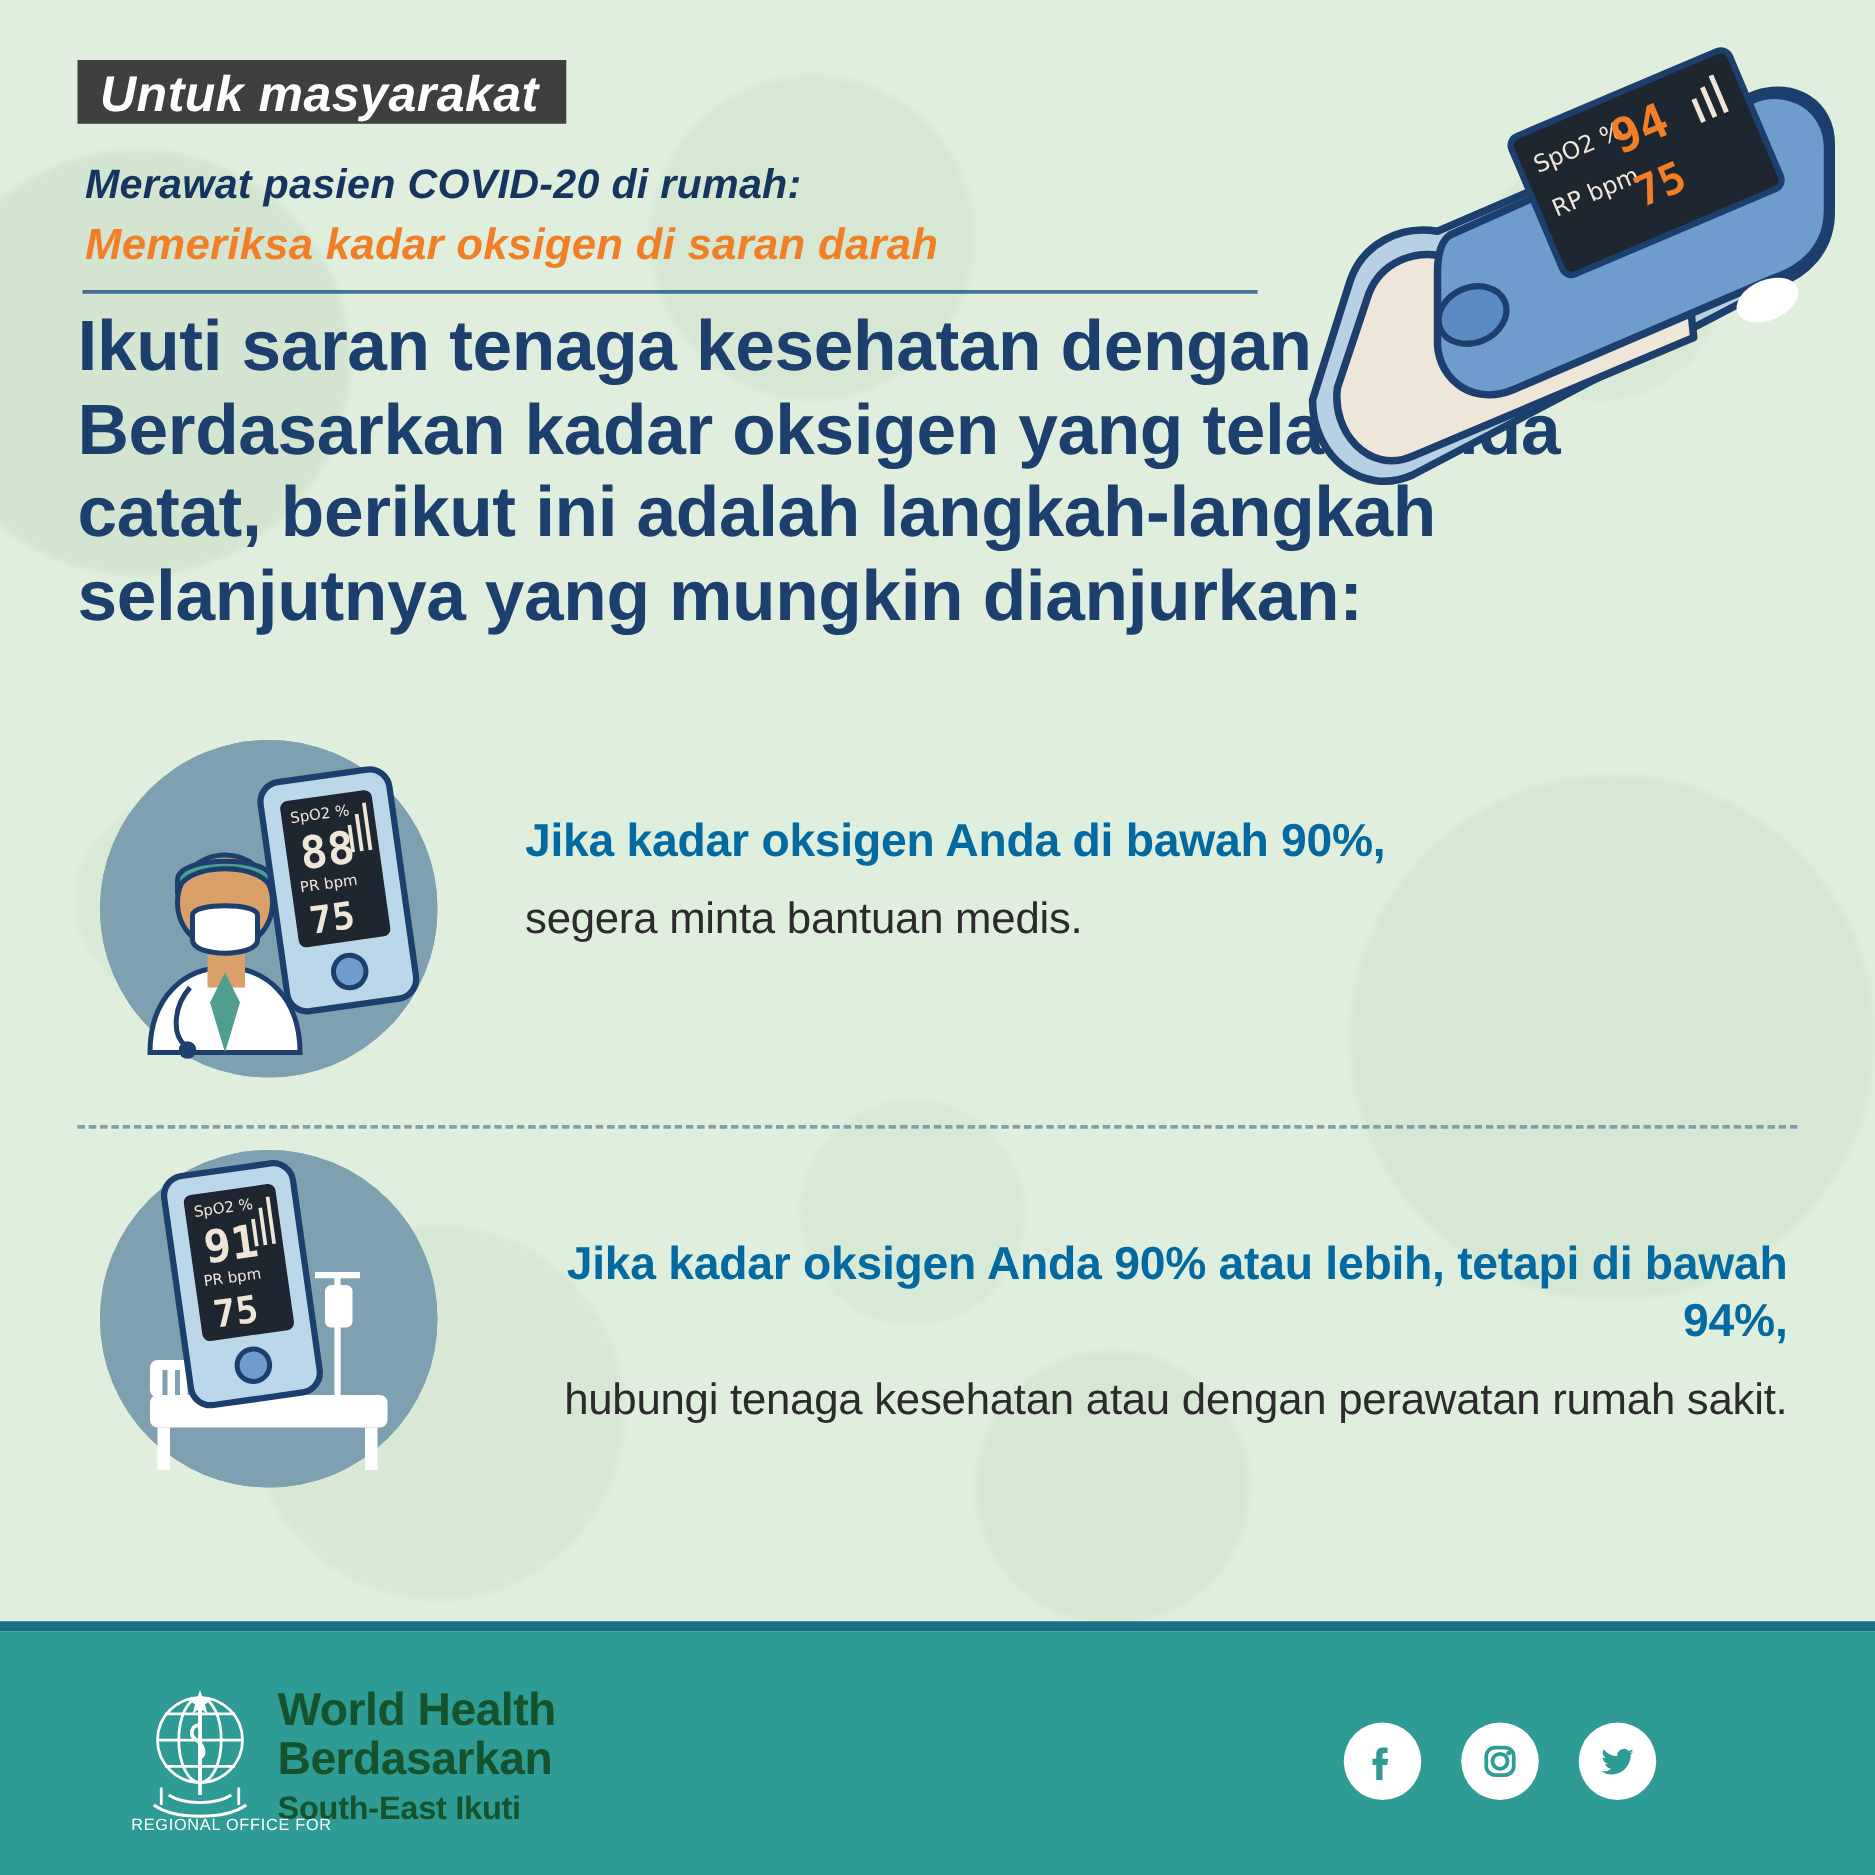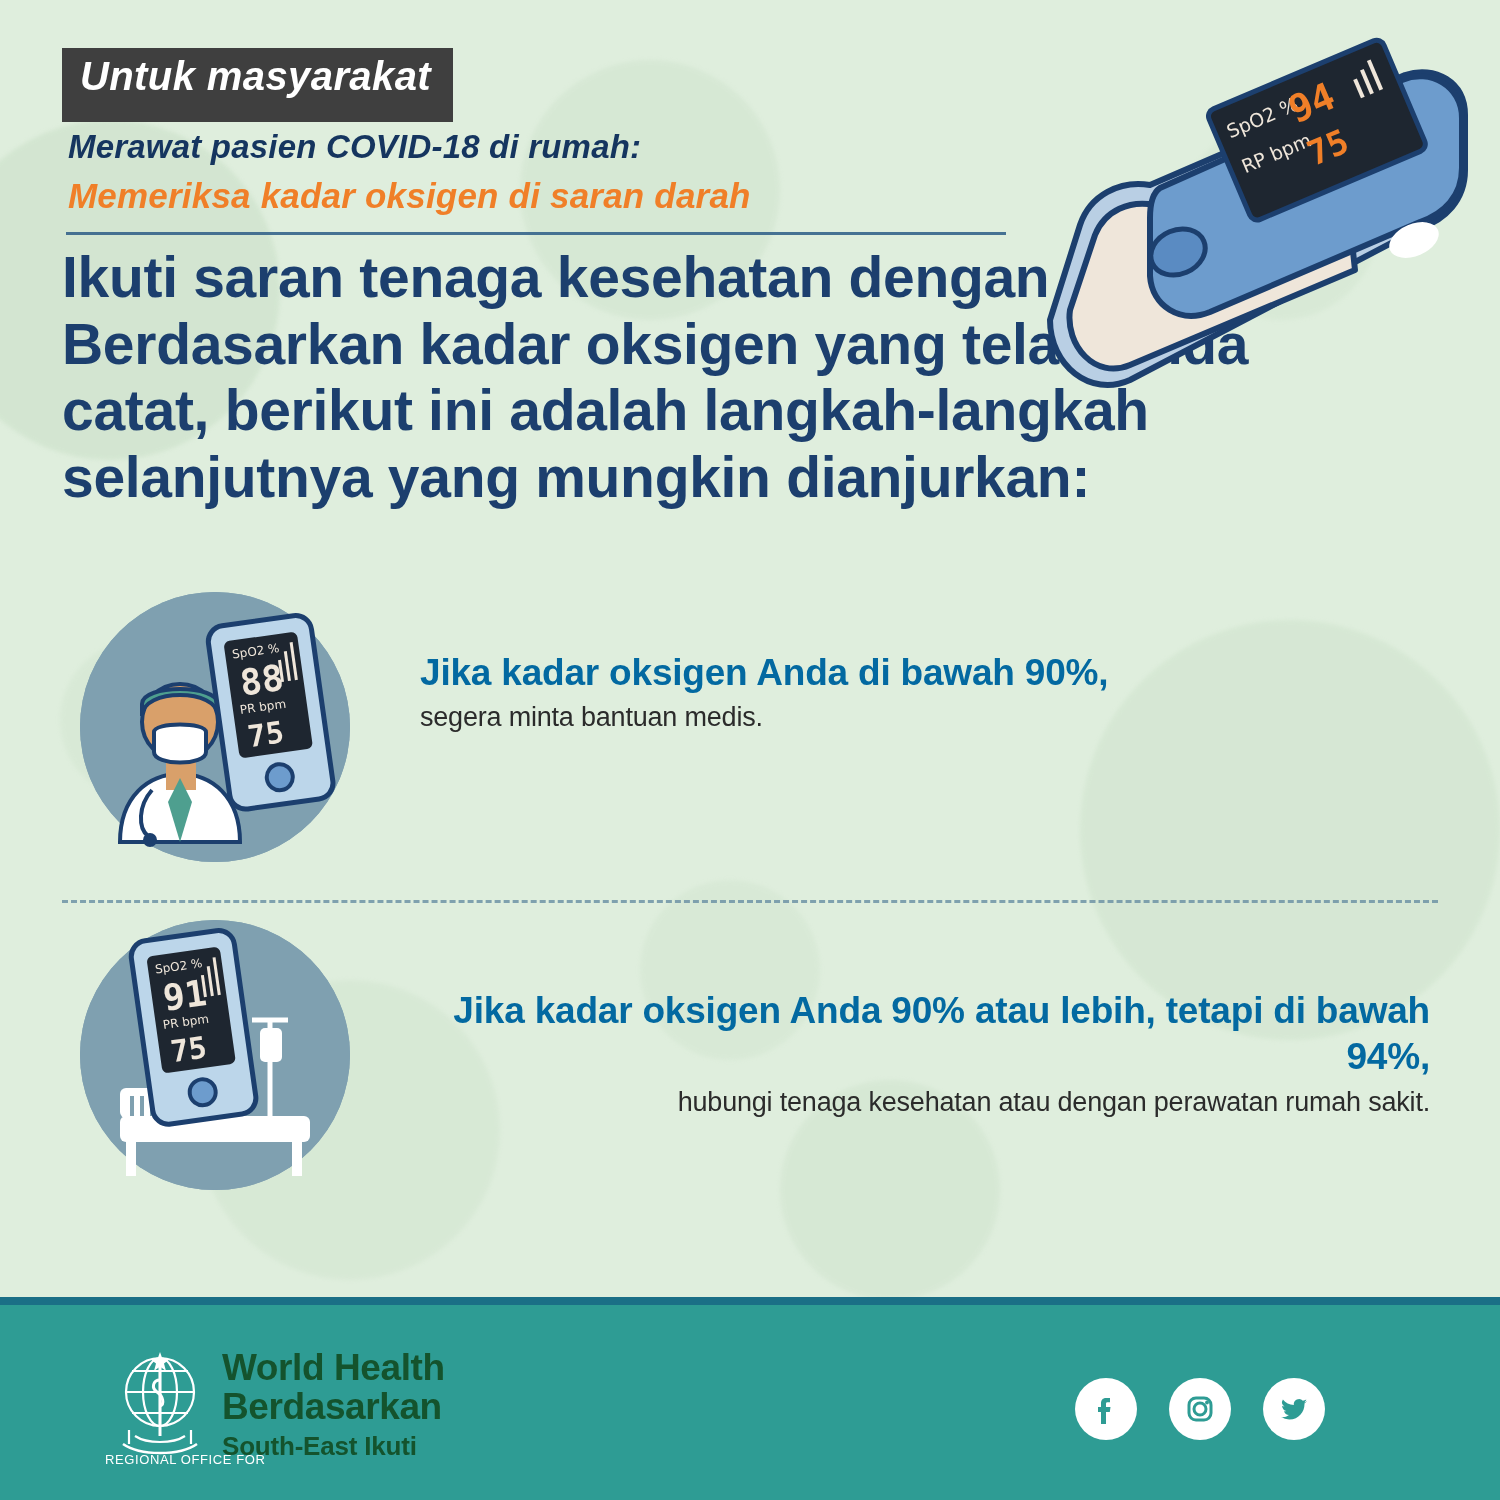--- a/index.html
+++ b/index.html
@@ -45,21 +45,21 @@
   .tag {
     position: absolute;
     left: 62px;
     top: 48px;
     background: #3f3f3f;
     color: #ffffff;
     font-style: italic;
     font-weight: bold;
     font-size: 40px;
     letter-spacing: .4px;
-    padding: 8px 22px 26px 18px;
+    padding: 8px 22px 3px 18px;
     line-height: 1;
   }
   .subtitle1 {
     position: absolute;
     left: 68px;
     top: 128px;
     color: #15355f;
     font-style: italic;
     font-weight: bold;
     font-size: 33px;
@@ -132,23 +132,23 @@
   .row2 .row-text { top: 68px; text-align: right; }
   .row-strong {
     color: #0369a1;
     font-weight: bold;
     font-size: 37px;
     line-height: 1.25;
     letter-spacing: -0.2px;
   }
   .row-normal {
     color: #2b2b2b;
-    font-size: 27px;
+    font-size: 35px;
     line-height: 1.3;
-    margin-top: 4px;
+    margin-top: 16px;
     letter-spacing: -0.2px;
   }
   .divider {
     position: absolute;
     left: 62px;
     top: 900px;
     width: 1376px;
     border-top: 3px dashed #6f94a6;
     opacity: .85;
   }
@@ -231,21 +231,21 @@
   <div class="bg-blob b3"></div>
   <div class="bg-blob b4"></div>
   <div class="bg-blob b5"></div>
   <div class="bg-blob b6"></div>
   <div class="bg-blob b7"></div>
   <div class="bg-blob b8"></div>
 
   <div class="content">
 
     <div class="tag">Untuk masyarakat</div>
-    <div class="subtitle1">Merawat pasien COVID-18 di rumah:</div>
+    <div class="subtitle1">Merawat pasien COVID-20 di rumah:</div>
     <div class="subtitle2">Memeriksa kadar oksigen di saran darah</div>
     <div class="rule"></div>
     <div class="headline">Ikuti saran tenaga kesehatan dengan ketat. Berdasarkan kadar oksigen yang telah Anda catat, berikut ini adalah langkah-langkah selanjutnya yang mungkin dianjurkan:</div>
 
     <div class="oximeter-big">
       <svg viewBox="0 0 470 420" width="470" height="420" aria-hidden="true">
 
         <path d="M40 300 L70 205 C80 175 110 160 140 165 L395 55 C425 45 455 62 455 95
                  L455 150 C455 180 435 200 410 208 L120 360 C80 378 40 345 40 300 Z" fill="#b9cfe4" stroke="#1c3f6e" stroke-width="6" stroke-linejoin="round"></path>
 

